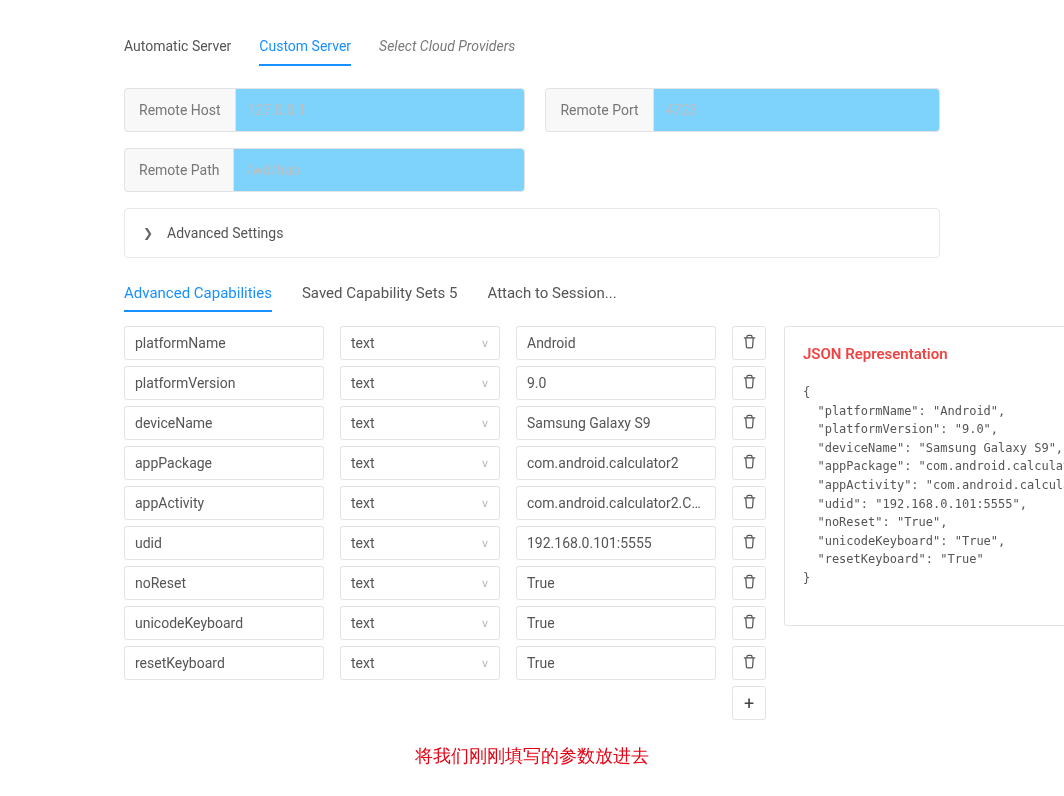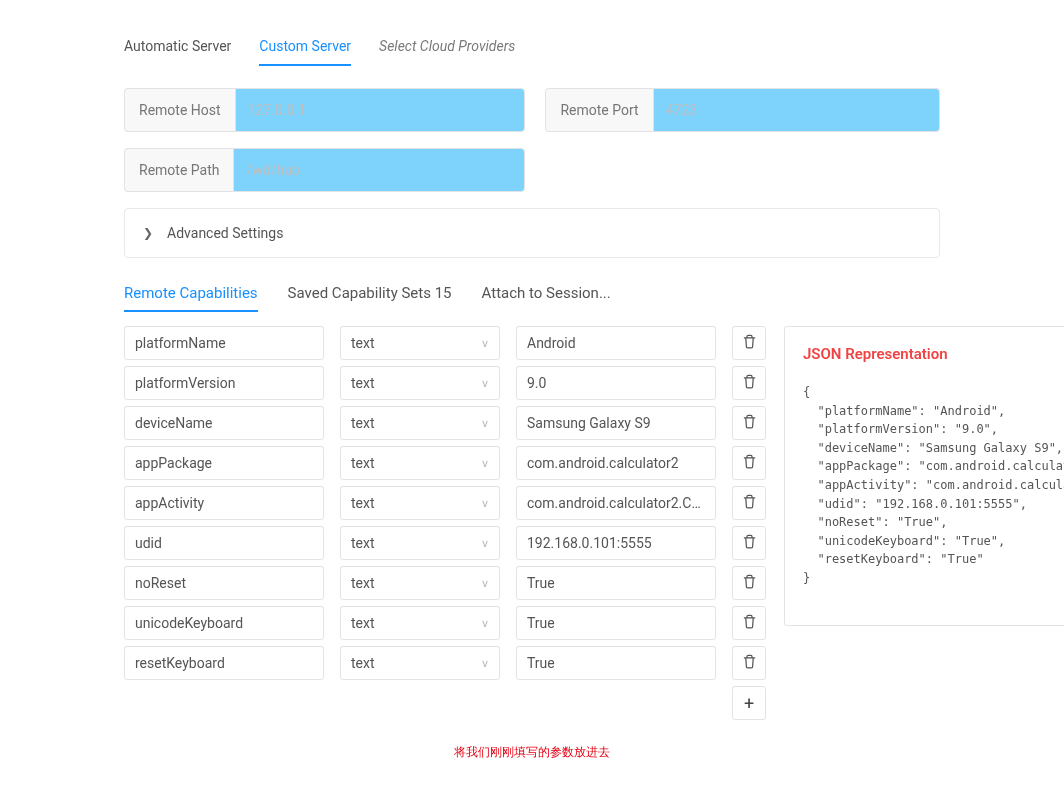--- a/index.html
+++ b/index.html
@@ -88,21 +88,21 @@
     cursor: pointer;
   }
   .add-row { display: flex; justify-content: flex-end; margin-top: 2px; }
   .add-btn {
     width: 34px; height: 34px;
     display: flex; align-items: center; justify-content: center;
     border: 1px solid #e3e3e6; border-radius: 3px; background: #fff;
     cursor: pointer; font-size: 18px; color: #444;
   }
 
-  .annotation { color: #e60012; font-size: 12px; text-align: center; margin: 24px 0 23px 0; }
+  .annotation { color: #e60012; font-size: 18px; text-align: center; margin: 24px 0 23px 0; }
 
   .json-panel {
     flex: 1;
     border: 1px solid #e3e3e6; border-radius: 3px;
     padding: 18px 18px 24px 18px;
     position: relative;
     min-height: 300px;
   }
   .json-panel h3 { margin: 0 0 20px 0; font-size: 15px; font-weight: 600; color: #ef4444; }
   .json-pre {
@@ -151,22 +151,22 @@
       <input class="input-cell" placeholder="/wd/hub" style="">
     </div>
   </div>
 
   <div class="adv-settings">
     <span class="chev">❯</span>
     <span>Advanced Settings</span>
   </div>
 
   <div class="tabs-mid">
-    <div class="tab active">Remote Capabilities</div>
-    <div class="tab">Saved Capability Sets 15</div>
+    <div class="tab active">Advanced Capabilities</div>
+    <div class="tab">Saved Capability Sets 5</div>
     <div class="tab">Attach to Session...</div>
   </div>
 
   <div class="main-area">
     <div class="caps-col" id="caps-col">
           <div class="cap-row">
             <input class="cap-name" value="platformName" style="">
             <div class="select cap-type">
               <span class="tlabel">text</span>
               <span class="dd">∨</span>

